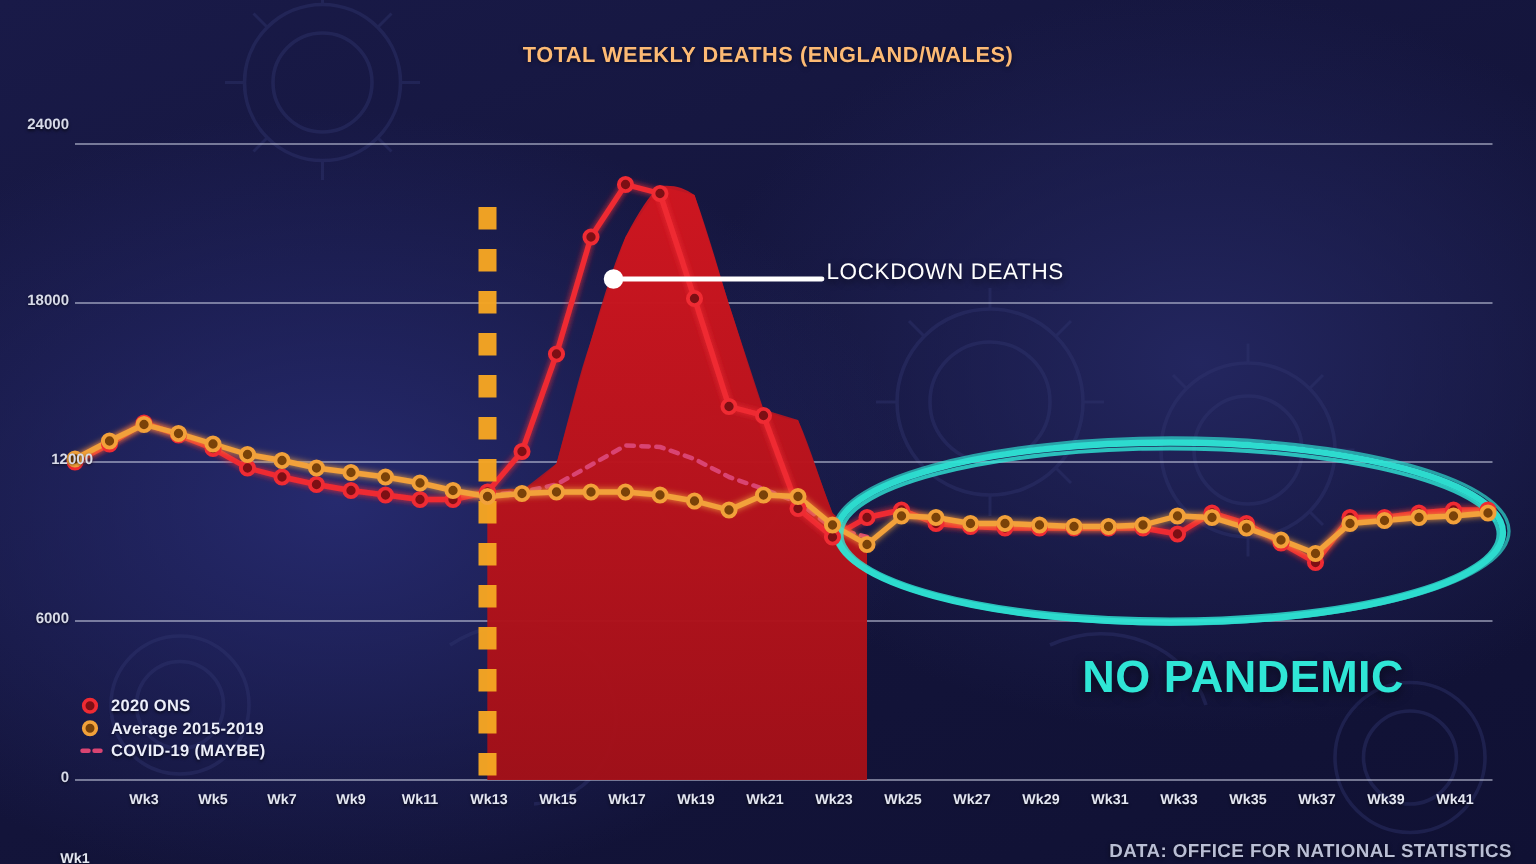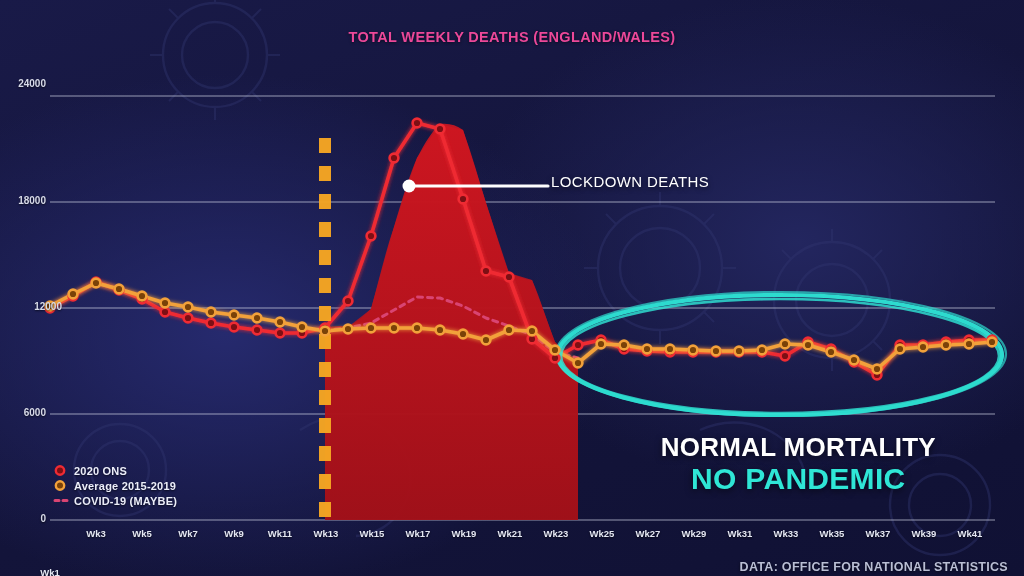--- a/index.html
+++ b/index.html
@@ -23,21 +23,21 @@
   
   #header { position:absolute; left:0; right:0; top:18px; text-align:center; z-index:6; }
   #title {
     font-size:34px; font-weight:bold; letter-spacing:.5px;
     color:#e8eaf4; line-height:1;
     text-shadow:0 2px 5px rgba(0,0,0,.55);
   }
   #title .no { color:#e8172a; }
   #subtitle {
     margin-top:11px; font-size:14.5px; font-weight:bold;
-    letter-spacing:.35px; color:#ec4899;
+    letter-spacing:.35px; color:#fdba74;
     text-shadow:0 1px 3px rgba(0,0,0,.5);
   }
 
   
   #plot { position:absolute; left:0; top:0; width:1024px; height:576px; z-index:4; }
   #plot svg { display:block; }
 
   .ytick {
     position:absolute; z-index:5;
     font-size:10px; font-weight:bold; color:#d7dae8;
@@ -309,21 +309,20 @@
 <div class="xtick" style="left:717px; top:528px;">Wk31</div>
 <div class="xtick" style="left:763px; top:528px;">Wk33</div>
 <div class="xtick" style="left:809px; top:528px;">Wk35</div>
 <div class="xtick" style="left:855px; top:528px;">Wk37</div>
 <div class="xtick" style="left:901px; top:528px;">Wk39</div>
 <div class="xtick" style="left:947px; top:528px;">Wk41</div>
 
 <div id="lockdown-label">LOCKDOWN DEATHS</div>
 
 <div id="normal-block">
-  <div id="normal-line1">NORMAL MORTALITY</div>
   <div id="normal-line2">NO PANDEMIC</div>
 </div>
 
 <div id="source">DATA: OFFICE FOR NATIONAL STATISTICS</div>
 
 <div id="legend">
   <div class="legend-row">
     <span class="legend-key">
       <svg width="22" height="13" viewBox="0 0 22 13">
           <circle cx="8" cy="6.5" r="4.2" fill="#7d0f14" stroke="#ef2b33" stroke-width="2.4"></circle>

